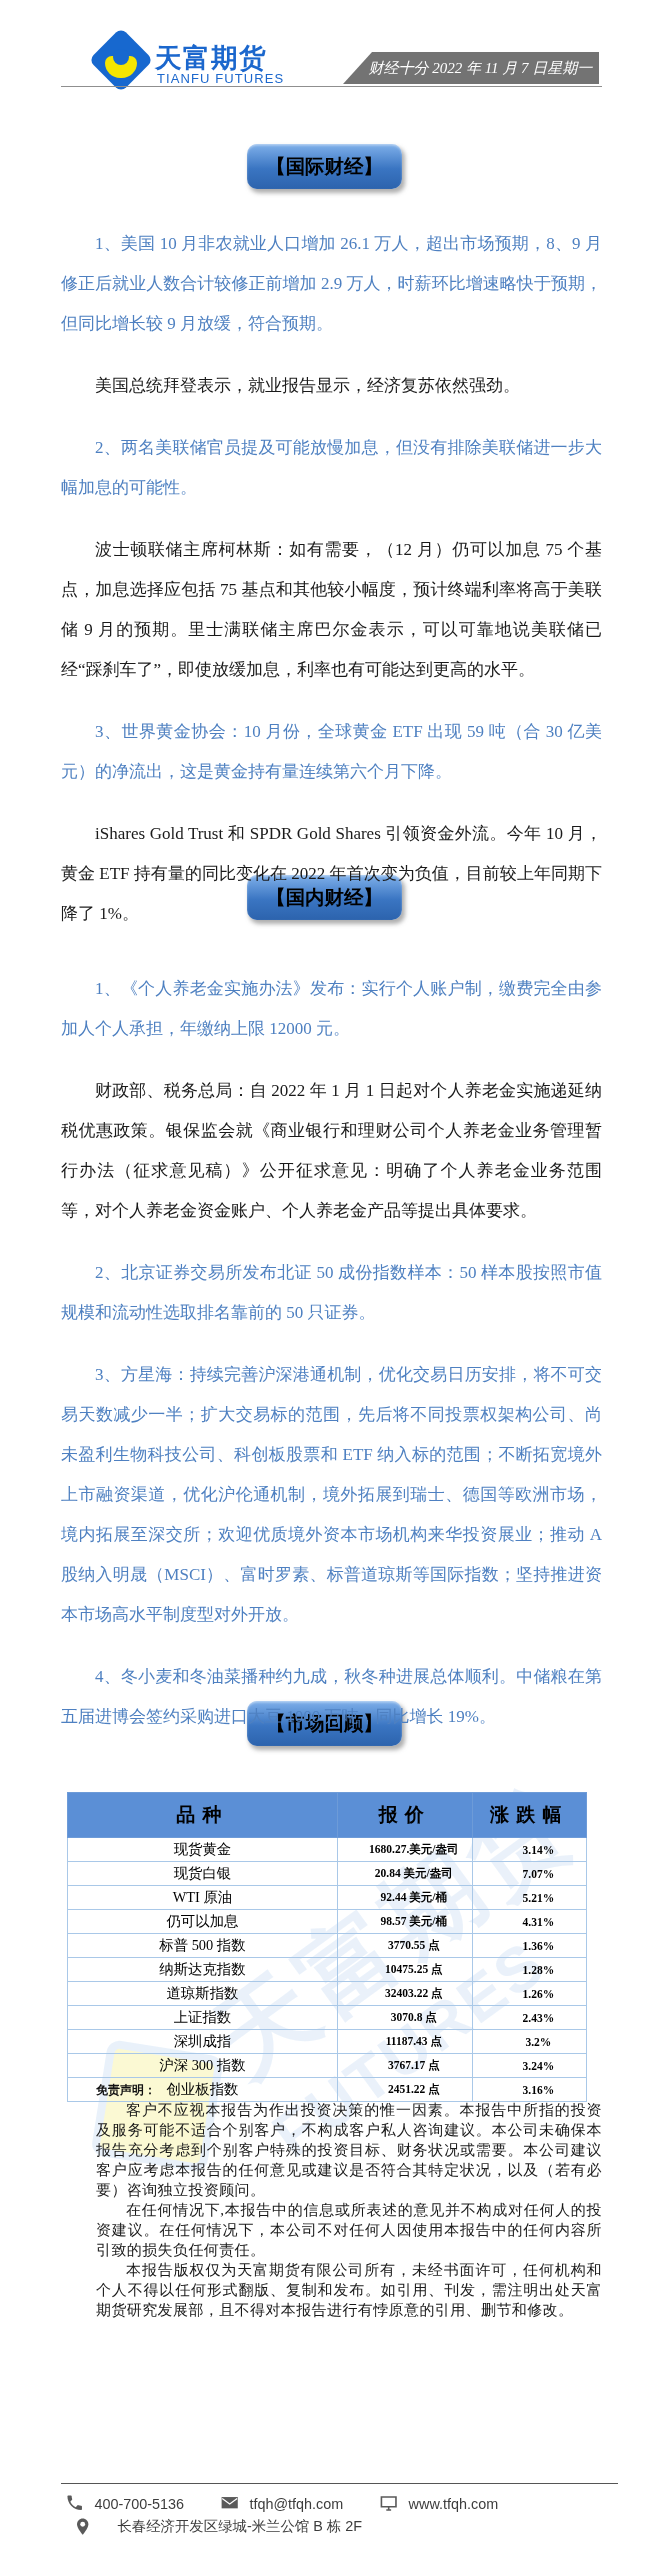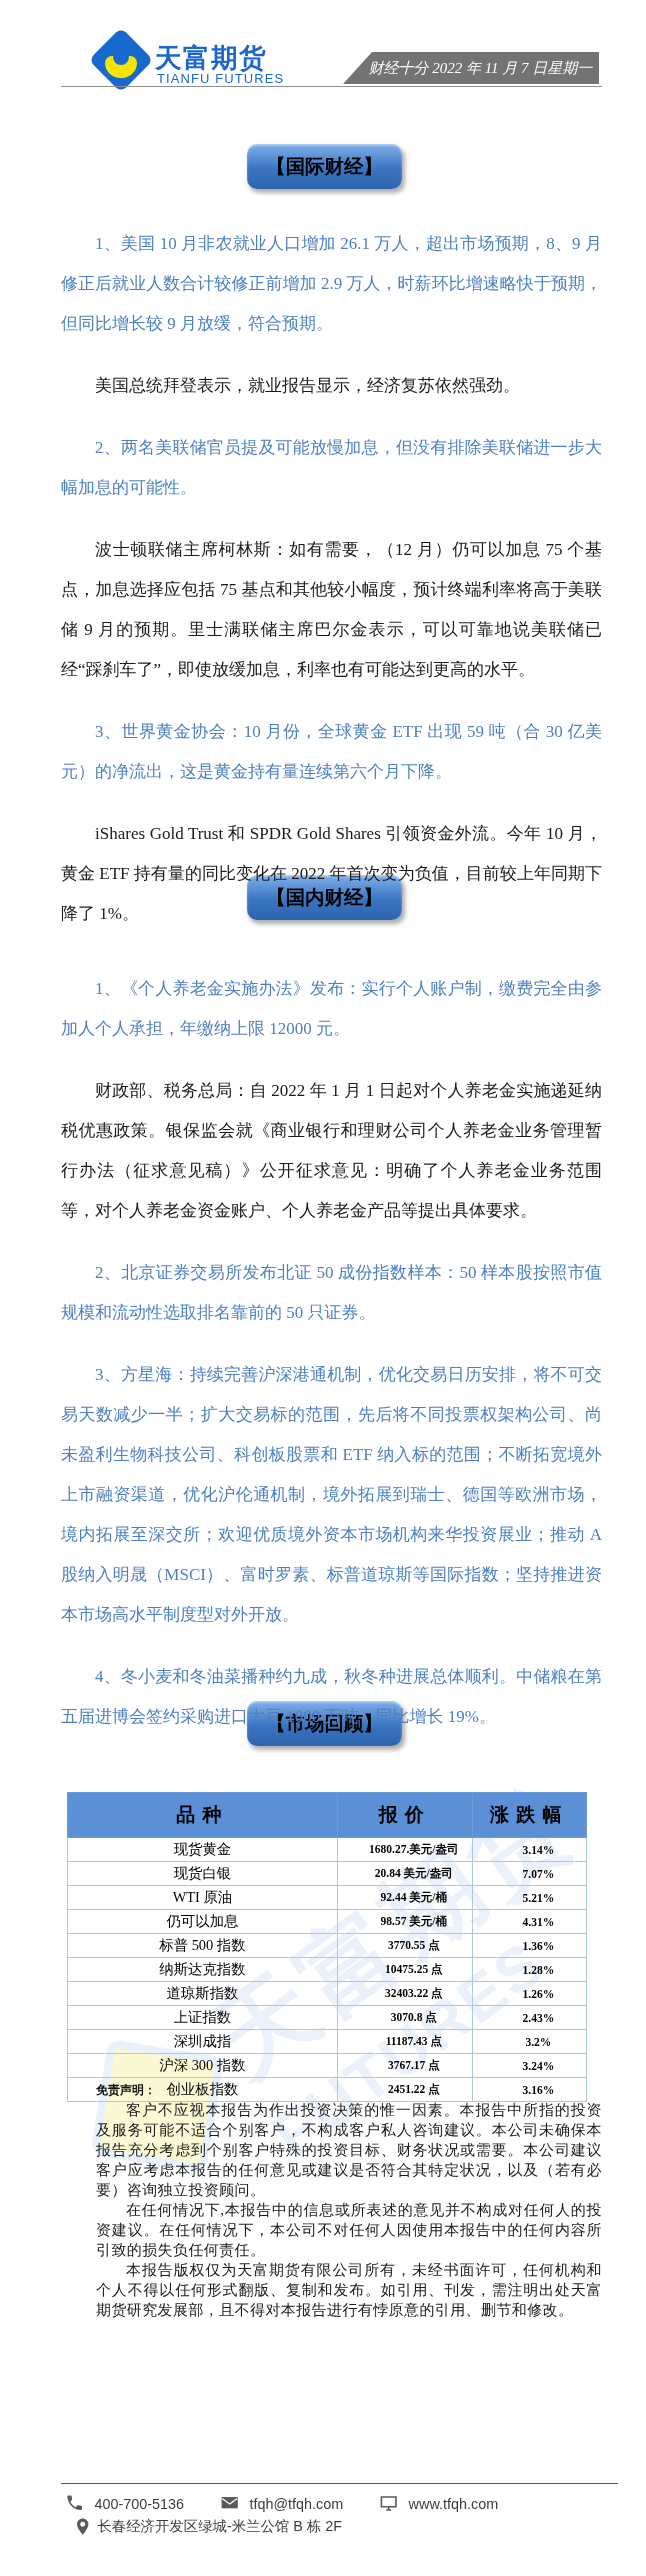--- a/index.html
+++ b/index.html
@@ -60,21 +60,21 @@
   
   .disclaimer{position:absolute;left:96px;top:2082px;width:506px;z-index:2;}
   .disc-title{font-size:12px;font-weight:bold;color:#111;margin:0 0 1.4px 0;}
   .disc-para{font-size:15px;line-height:20px;letter-spacing:0.4px;color:#1a1a1a;
     text-align:justify;text-indent:2em;margin:0;}
   .disc-para.gap-after{margin-bottom:45px;}
   
   .footer-line{position:absolute;left:61px;top:2483px;width:557px;border-top:1.4px solid #555;}
   .footer-row1{position:absolute;left:65px;top:2493px;display:flex;align-items:flex-end;gap:10px;
     font-family:"Liberation Sans","DejaVu Sans",sans-serif;font-size:14.4px;color:#3d3d3d;}
-  .footer-row2{position:absolute;left:73px;top:2517px;display:flex;align-items:center;gap:5px;
+  .footer-row2{position:absolute;left:73px;top:2517px;display:flex;align-items:center;gap:25px;
     font-family:"Liberation Sans","DejaVu Sans",sans-serif;font-size:14.4px;color:#3d3d3d;}
   .f-ico{width:19.4px;height:19.4px;flex:0 0 auto;}
   .f-gap{width:16px;}
 </style>
 </head>
 <body>
 
 <div>
   <div class="logo-diamond">
     <div class="logo-ctr">

